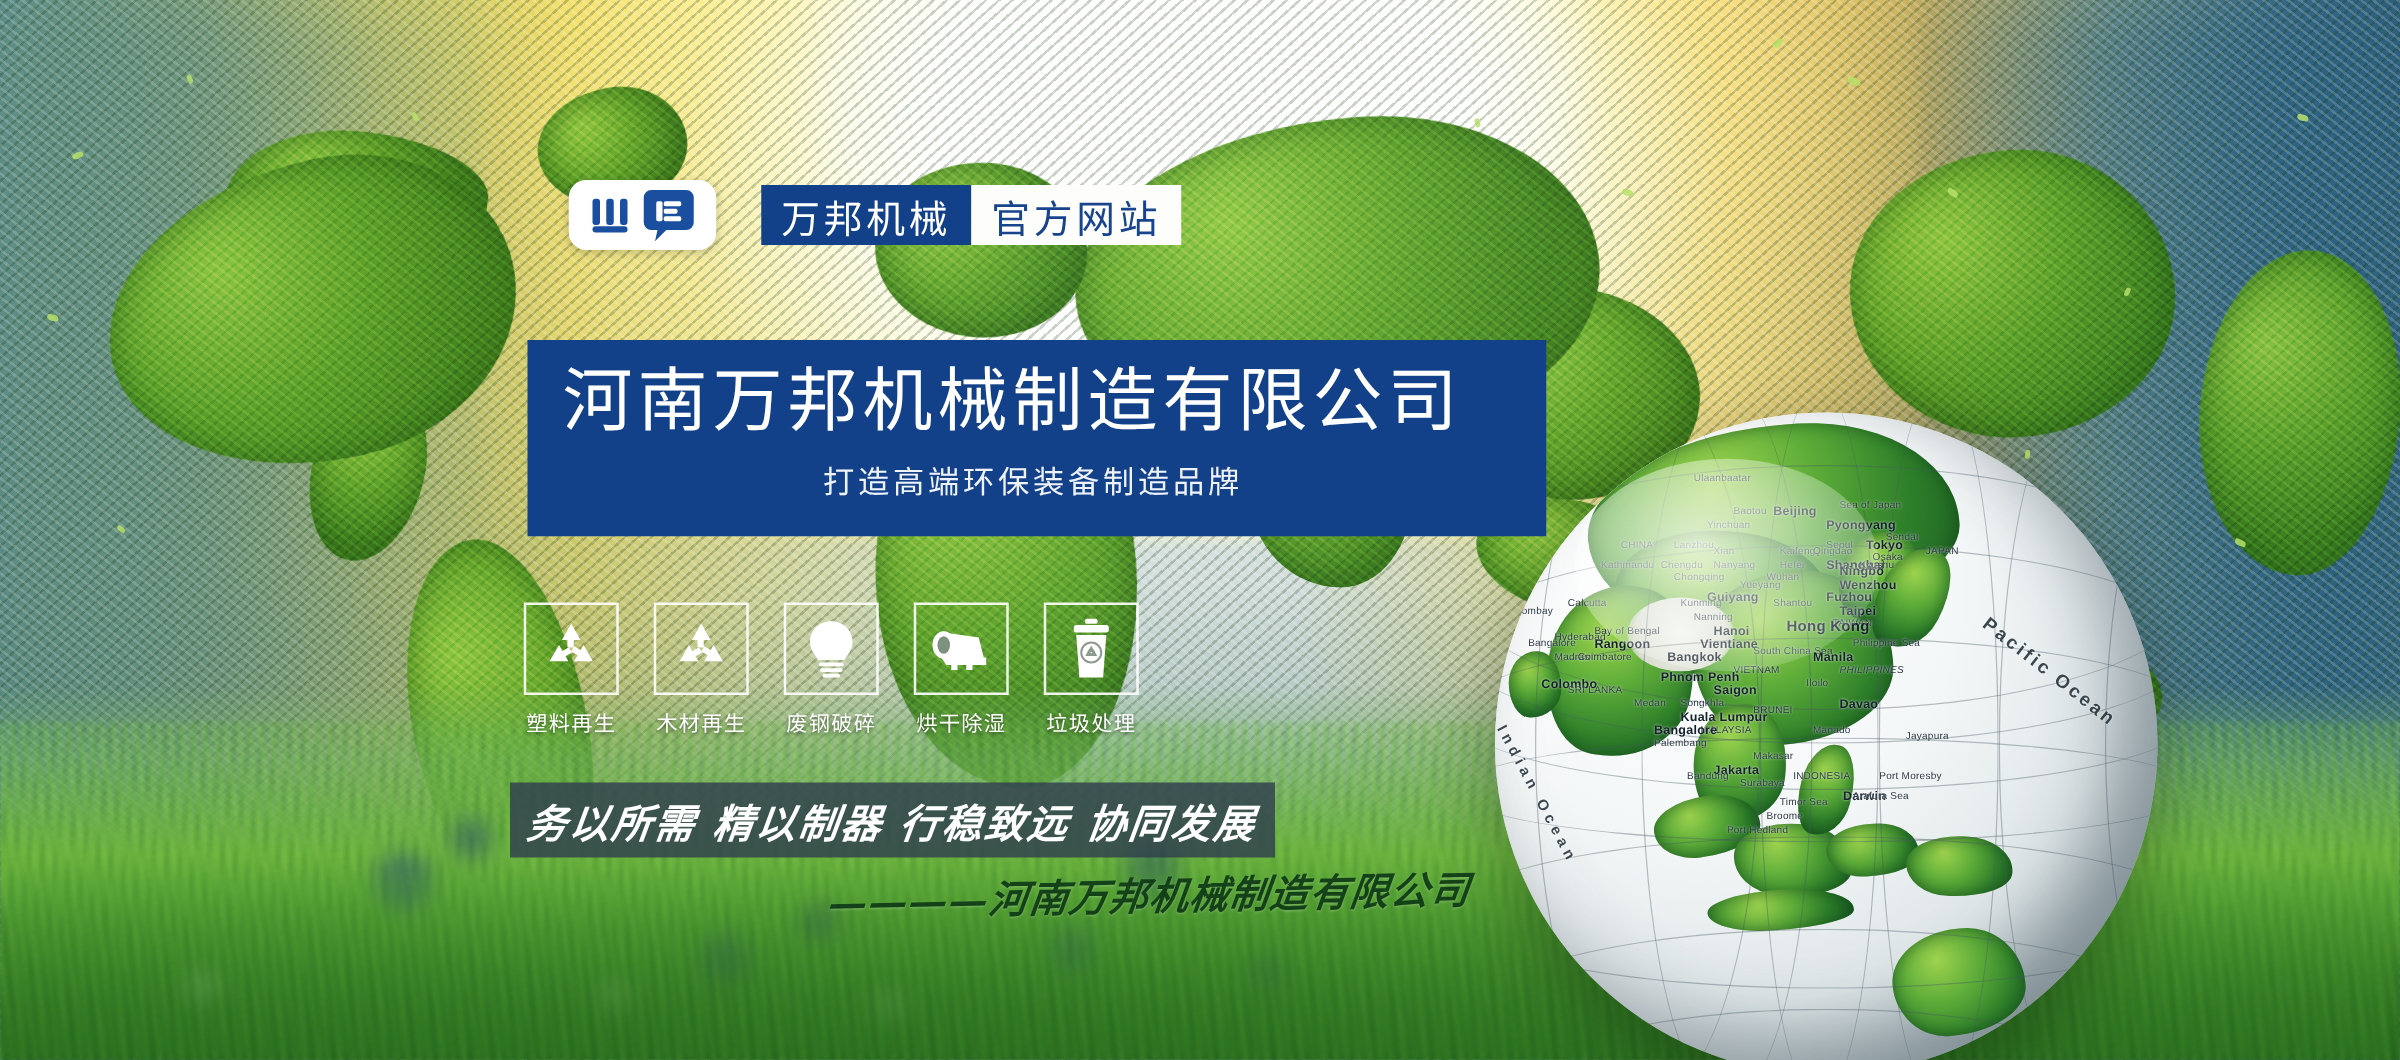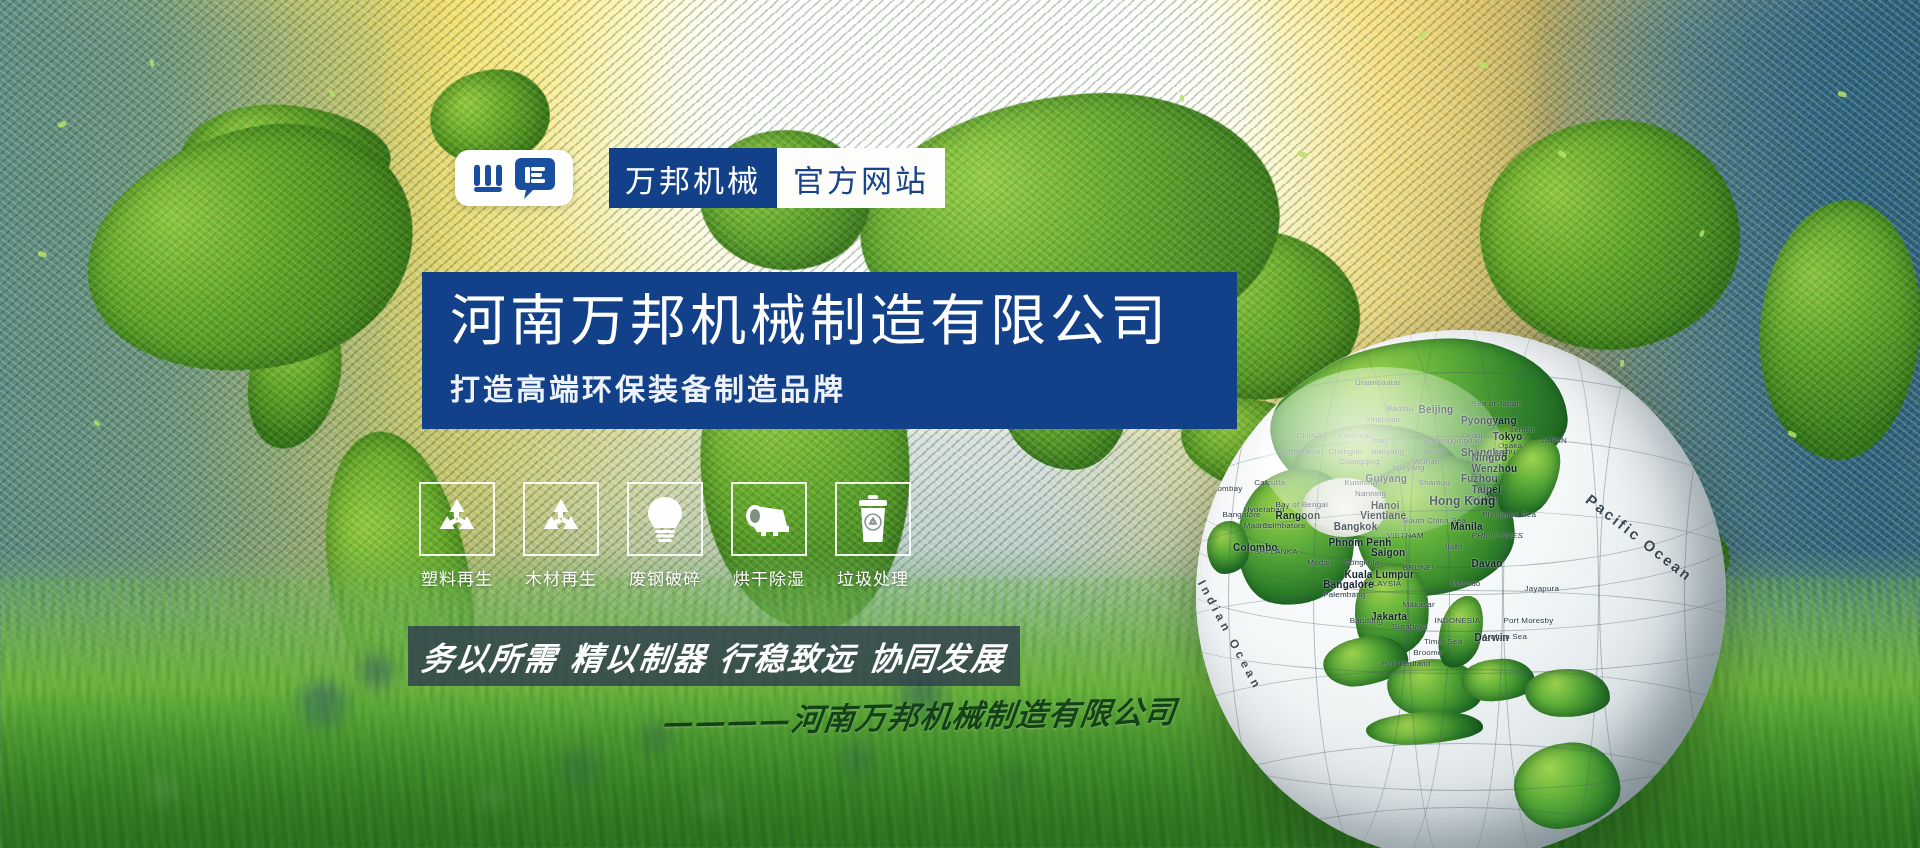--- a/index.html
+++ b/index.html
@@ -171,21 +171,21 @@
     position:absolute; left:12%; top:7%;
     width:46%; height:32%;
     border-radius:50%;
     background:radial-gradient(ellipse at 40% 40%, rgba(255,255,255,0.75), rgba(255,255,255,0));
     pointer-events:none;
   }
 
   
   .logo-row{
     position:absolute; left:455px; top:148px;
-    display:flex; align-items:stretch; height:60px;
+    display:flex; align-items:stretch; height:48px;
   }
   .logo-mark{
     width:118px; height:56px;
     background:#ffffff;
     border-radius:14px;
     display:flex; align-items:center; justify-content:center; gap:7px;
     align-self:center;
     box-shadow:0 2px 8px rgba(0,0,0,0.18);
   }
   .logo-w{ display:block; }
@@ -221,25 +221,25 @@
   .title-main{
     color:#ffffff;
     font-size:56px;
     line-height:1.12;
     font-weight:300;
     letter-spacing:4px;
     white-space:nowrap;
   }
   .title-sub{
     margin-top:12px;
-    text-align:left;
+    text-align:center;
     color:#eef3fb;
-    font-size:30px;
+    font-size:25px;
     letter-spacing:3px;
-    font-weight:700;
+    font-weight:400;
   }
 
   
   .features{
     position:absolute;
     left:419px; top:482px;
     display:flex; gap:28px;
   }
   .feature{
     width:76px;

